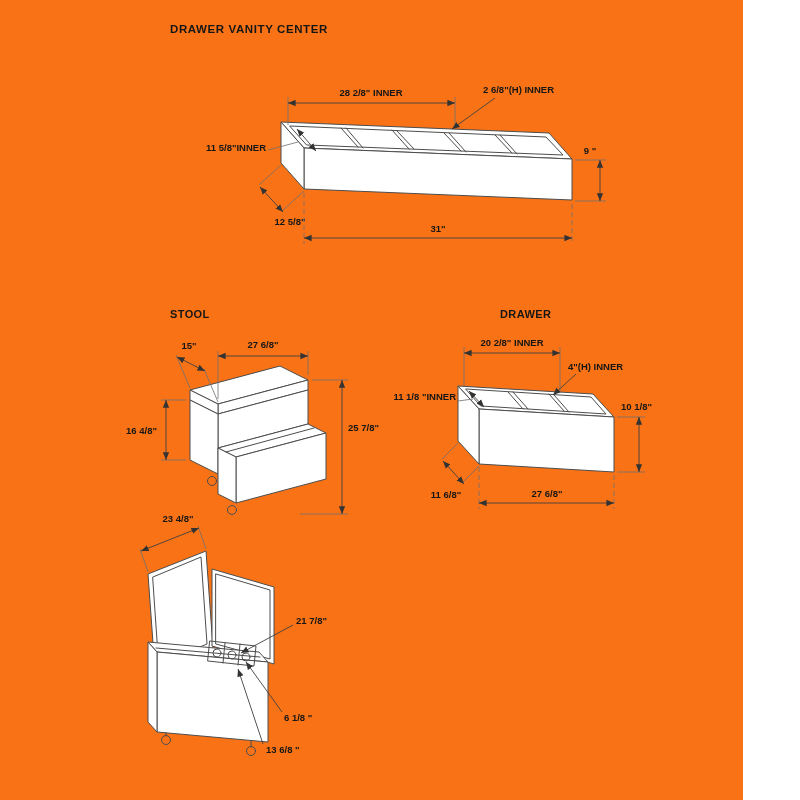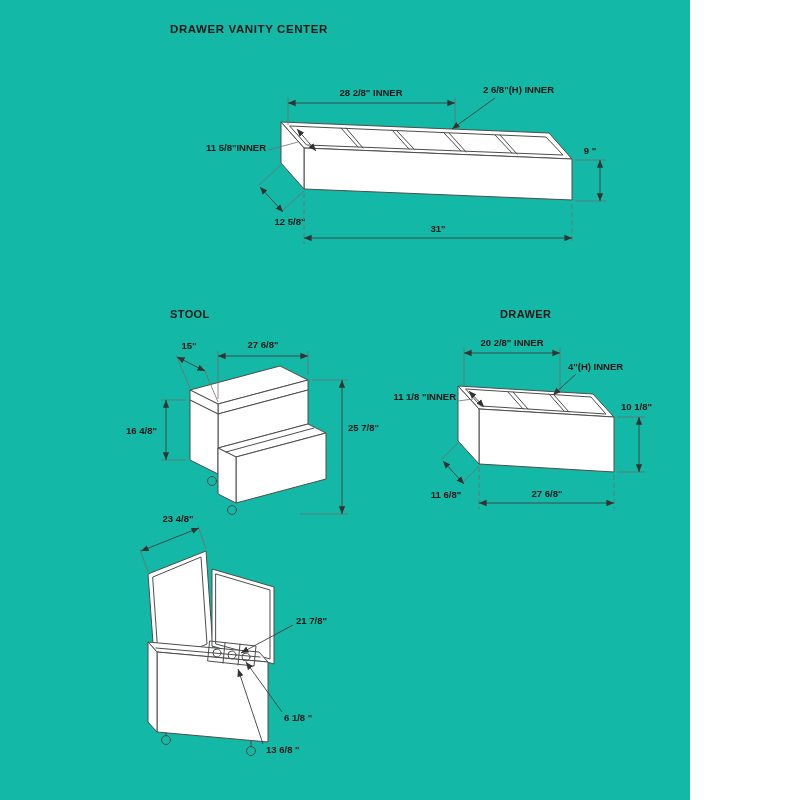--- a/index.html
+++ b/index.html
@@ -1,16 +1,16 @@
 <!DOCTYPE html>
 <html><head>
 <meta charset="utf-8">
 <style>
   html,body{margin:0;padding:0;background:#ffffff;}
-  .canvas{position:relative;width:690px;height:800px;background:#14b8a6;overflow:hidden;}
+  .canvas{position:relative;width:743px;height:800px;background:#f97316;overflow:hidden;}
   svg{display:block;}
   svg text{font-family:"Liberation Sans","DejaVu Sans",sans-serif;font-weight:bold;fill:#161616;}
   text.dim{font-size:9.5px;}
   text.h1{font-size:11.5px;letter-spacing:.6px;}
   text.h2{font-size:11px;letter-spacing:.4px;}
   .ln{fill:none;stroke:#4d4d4d;stroke-width:1;stroke-linejoin:round;stroke-linecap:round;}
   .face{fill:#ffffff;stroke:#4d4d4d;stroke-width:1;stroke-linejoin:round;}
   .dimln{fill:none;stroke:#3f3f3f;stroke-width:0.9;}
   .ext{fill:none;stroke:#6f6f6f;stroke-width:0.8;}
   .dash{stroke-dasharray:5 3;}

